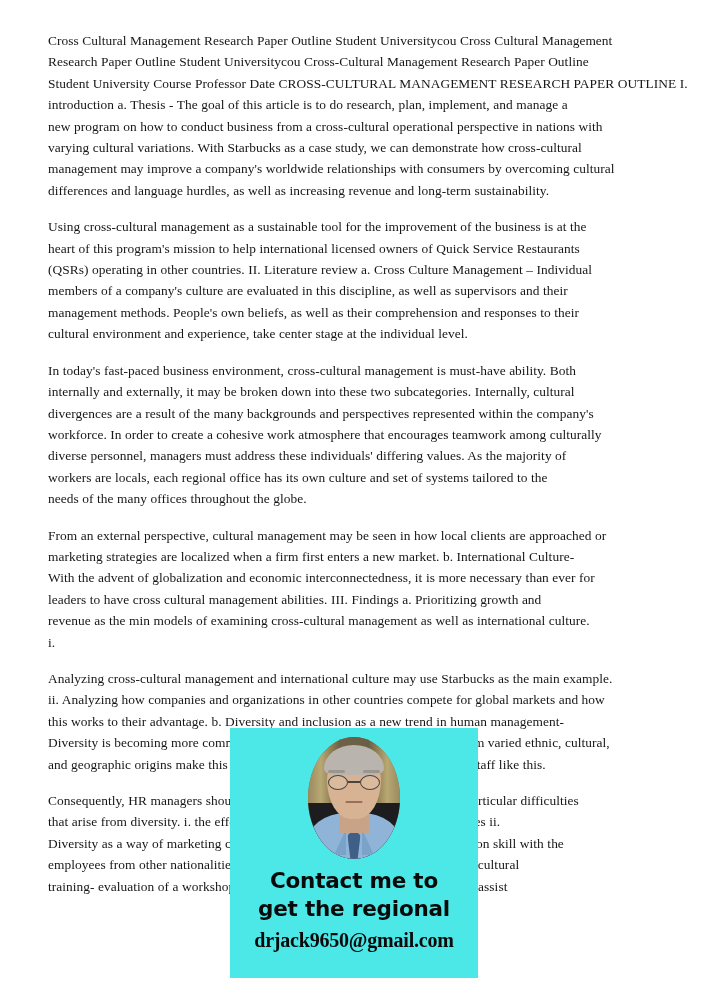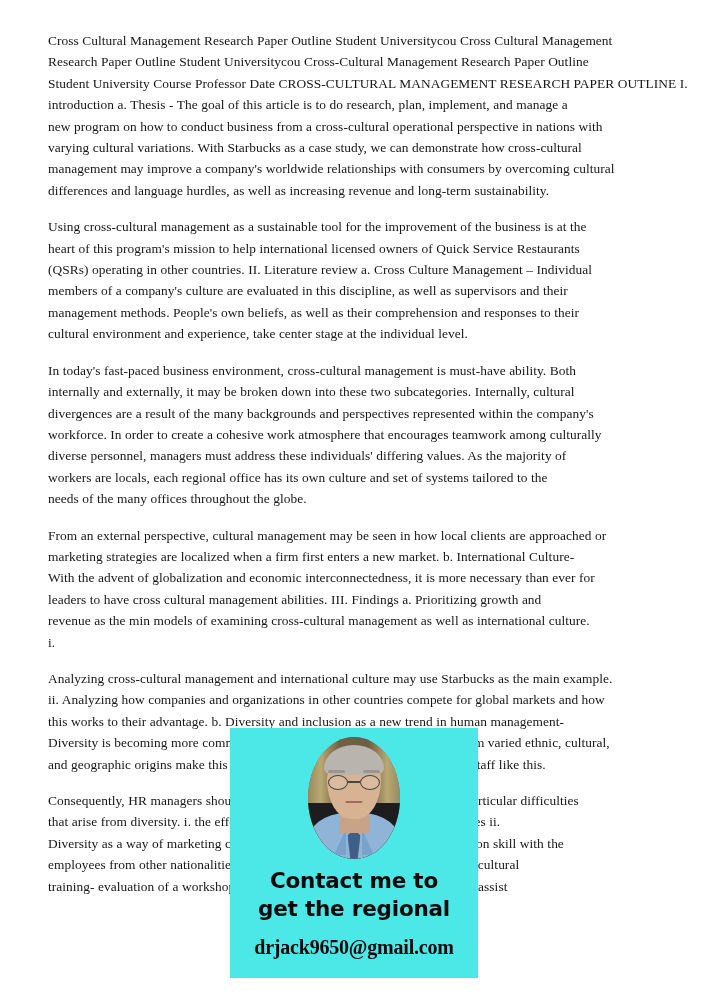--- a/index.html
+++ b/index.html
@@ -163,21 +163,21 @@
     color: #0a0a0a;
     letter-spacing: -0.2px;
   }
   #card-line1 { margin-top: 8px; }
   .card-email {
     font-family: "Liberation Serif", "DejaVu Serif", serif;
     font-weight: 700;
     font-size: 20px;
     line-height: 26px;
     color: #0a0a0a;
-    margin-top: 11px;
+    margin-top: 4px;
     letter-spacing: -0.2px;
   }
 </style>
 </head>
 <body>
 
 <div id="doc">
   <p class="para">Cross Cultural Management Research Paper Outline Student Universitycou Cross Cultural Management
 Research Paper Outline Student Universitycou Cross-Cultural Management Research Paper Outline
 Student University Course Professor Date CROSS-CULTURAL MANAGEMENT RESEARCH PAPER OUTLINE I.

